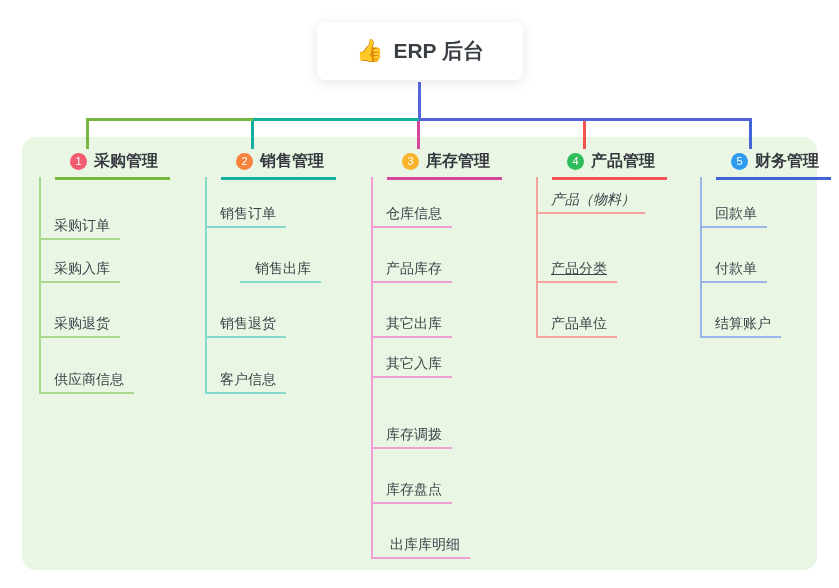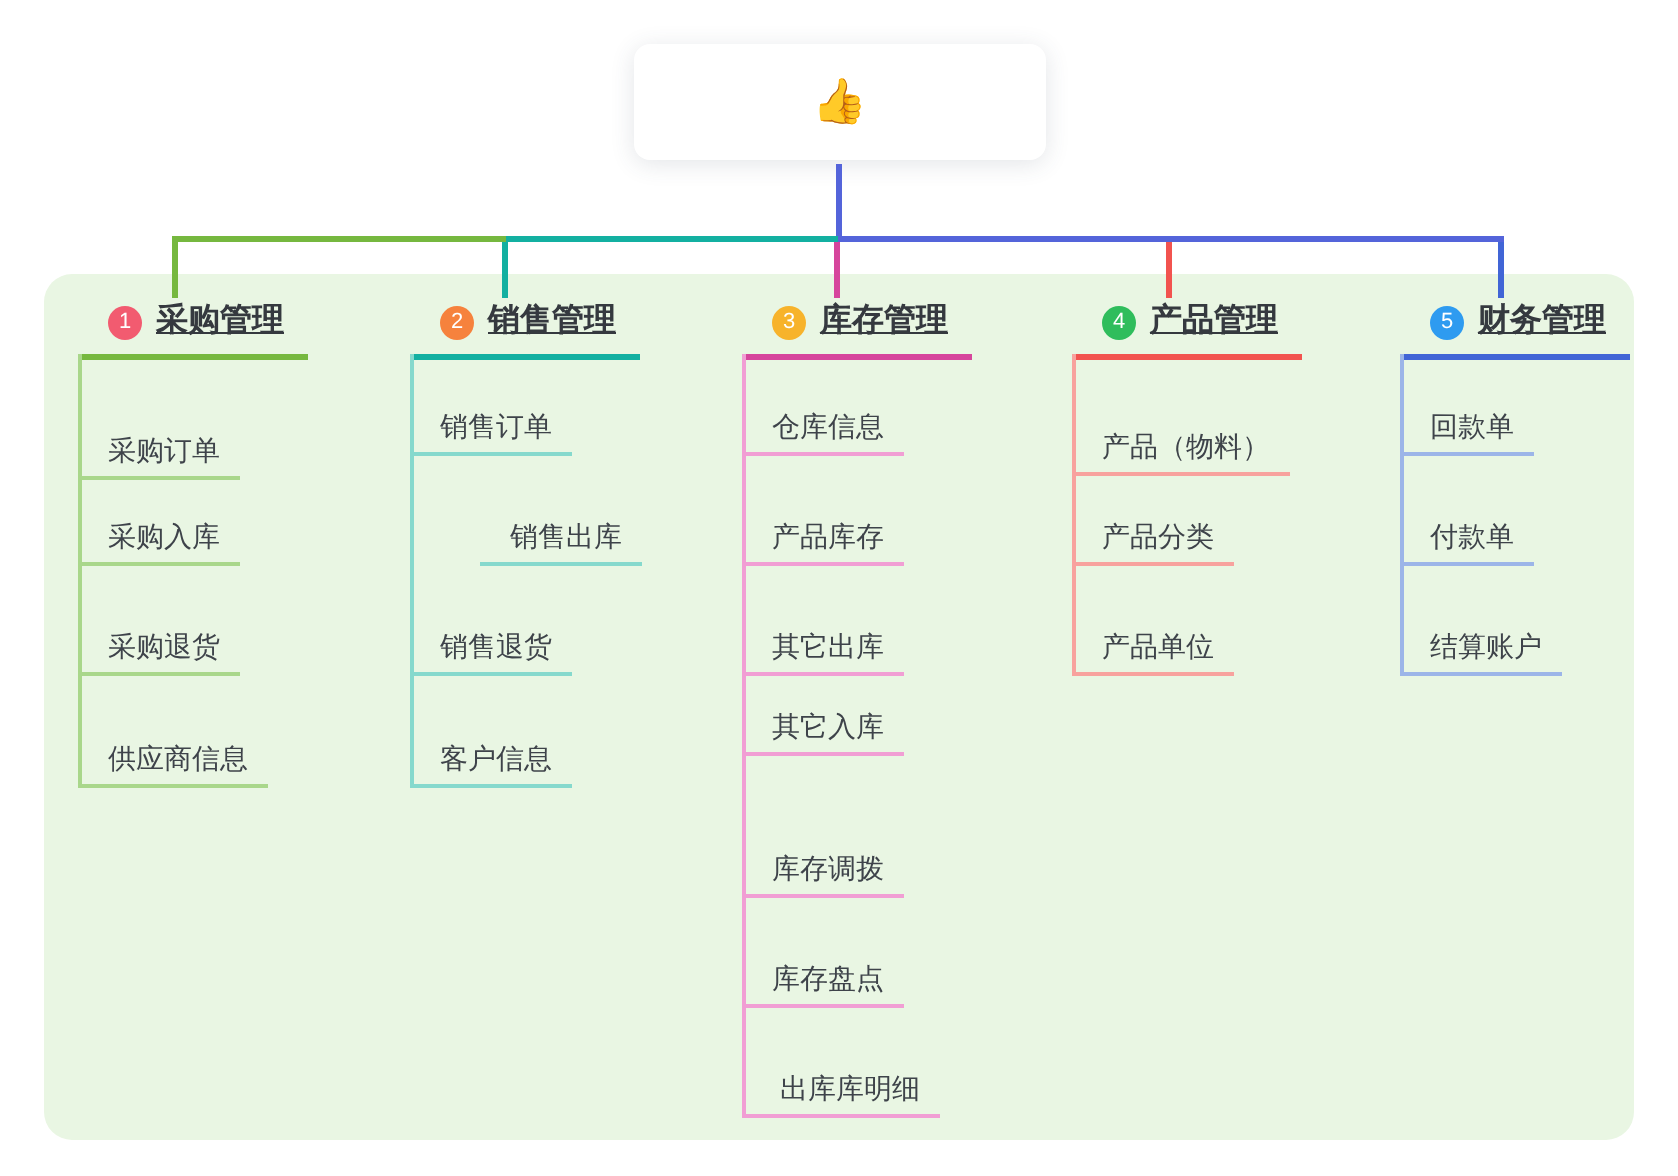--- a/index.html
+++ b/index.html
@@ -17,23 +17,23 @@
     position:absolute;left:317px;top:22px;width:206px;height:58px;
     background:#ffffff;border-radius:8px;
     box-shadow:0 2px 12px rgba(60,70,90,0.14);
     display:flex;align-items:center;justify-content:center;gap:10px;
     font-size:21px;font-weight:600;color:#3a3f45;white-space:nowrap;
   }
   .root-node .emoji{font-size:22px;color:#f2b73b;font-weight:400;}
   .branch{position:absolute;top:0;width:0;}
   .branch .drop{position:absolute;top:121px;width:3px;height:28px;}
   .branch .header{
-    position:absolute;left:0;top:149px;height:24px;line-height:24px;
+    position:absolute;left:16px;top:149px;height:24px;line-height:24px;
     padding:0 12px 4px 15px;border-bottom:3px solid var(--strong);
-    font-size:16px;font-weight:600;color:#35393f;white-space:nowrap;text-decoration:underline;
+    font-size:16px;font-weight:600;color:#35393f;white-space:nowrap;
   }
   .branch .badge{
     display:inline-block;width:17px;height:17px;line-height:17px;
     border-radius:50%;background:var(--badge);color:#ffffff;
     font-size:11px;font-weight:400;text-align:center;
     vertical-align:1px;margin-right:7px;
   }
   .branch .spine{position:absolute;left:0;top:177px;width:2px;}
   .branch .child{
     position:absolute;left:0;height:22px;line-height:22px;
@@ -43,20 +43,21 @@
 </style>
 </head>
 <body>
 
 <div class="canvas">
 
   <div class="panel" style="background-color: rgb(233, 246, 227);"></div>
 
   <div class="root-node">
     <span class="emoji">👍</span>
+    <span>ERP 后台</span>
   </div>
 
   <div class="line" style="left: 418px; top: 82px; width: 3px; height: 36px; background-color: rgb(84, 100, 218);"></div>
   <div class="line" style="left: 86px; top: 118px; width: 167px; height: 3px; background-color: rgb(118, 184, 63);"></div>
   <div class="line" style="left: 253px; top: 118px; width: 166px; height: 3px; background-color: rgb(19, 176, 161);"></div>
   <div class="line" style="left: 419px; top: 118px; width: 333px; height: 3px; background-color: rgb(84, 100, 218);"></div>
 
   <div class="branch" style="left: 39px; --strong: #76b83f; --light: #a9d78b; --badge: #f25b70;">
     <div class="line drop" style="left: 47px; background-color: rgb(118, 184, 63);"></div>
     <div class="header">
@@ -95,22 +96,22 @@
     <div class="child" style="top:478px;">库存盘点</div>
     <div class="child" style="top:533px;padding-left:19px;">出库库明细</div>
   </div>
 
   <div class="branch" style="left: 536px; --strong: #f2534f; --light: #f8a29e; --badge: #2fbd5c;">
     <div class="line drop" style="left: 47px; background-color: rgb(242, 83, 79);"></div>
     <div class="header">
       <span class="badge">4</span><span>产品管理</span>
     </div>
     <div class="line spine" style="height: 161px; background-color: rgb(248, 162, 158);"></div>
-    <div class="child" style="top:212px;">产品（物料）</div>
-    <div class="child" style="top:257px;">产品分类</div>
+    <div class="child" style="top:188px;font-style:italic;">产品（物料）</div>
+    <div class="child" style="top:257px;text-decoration:underline;">产品分类</div>
     <div class="child" style="top:312px;">产品单位</div>
   </div>
 
   <div class="branch" style="left: 700px; --strong: #4165d6; --light: #9cb5e8; --badge: #2e9bf0;">
     <div class="line drop" style="left: 49px; background-color: rgb(65, 101, 214);"></div>
     <div class="header">
       <span class="badge">5</span><span>财务管理</span>
     </div>
     <div class="line spine" style="height: 161px; background-color: rgb(156, 181, 232);"></div>
     <div class="child" style="top:202px;">回款单</div>

